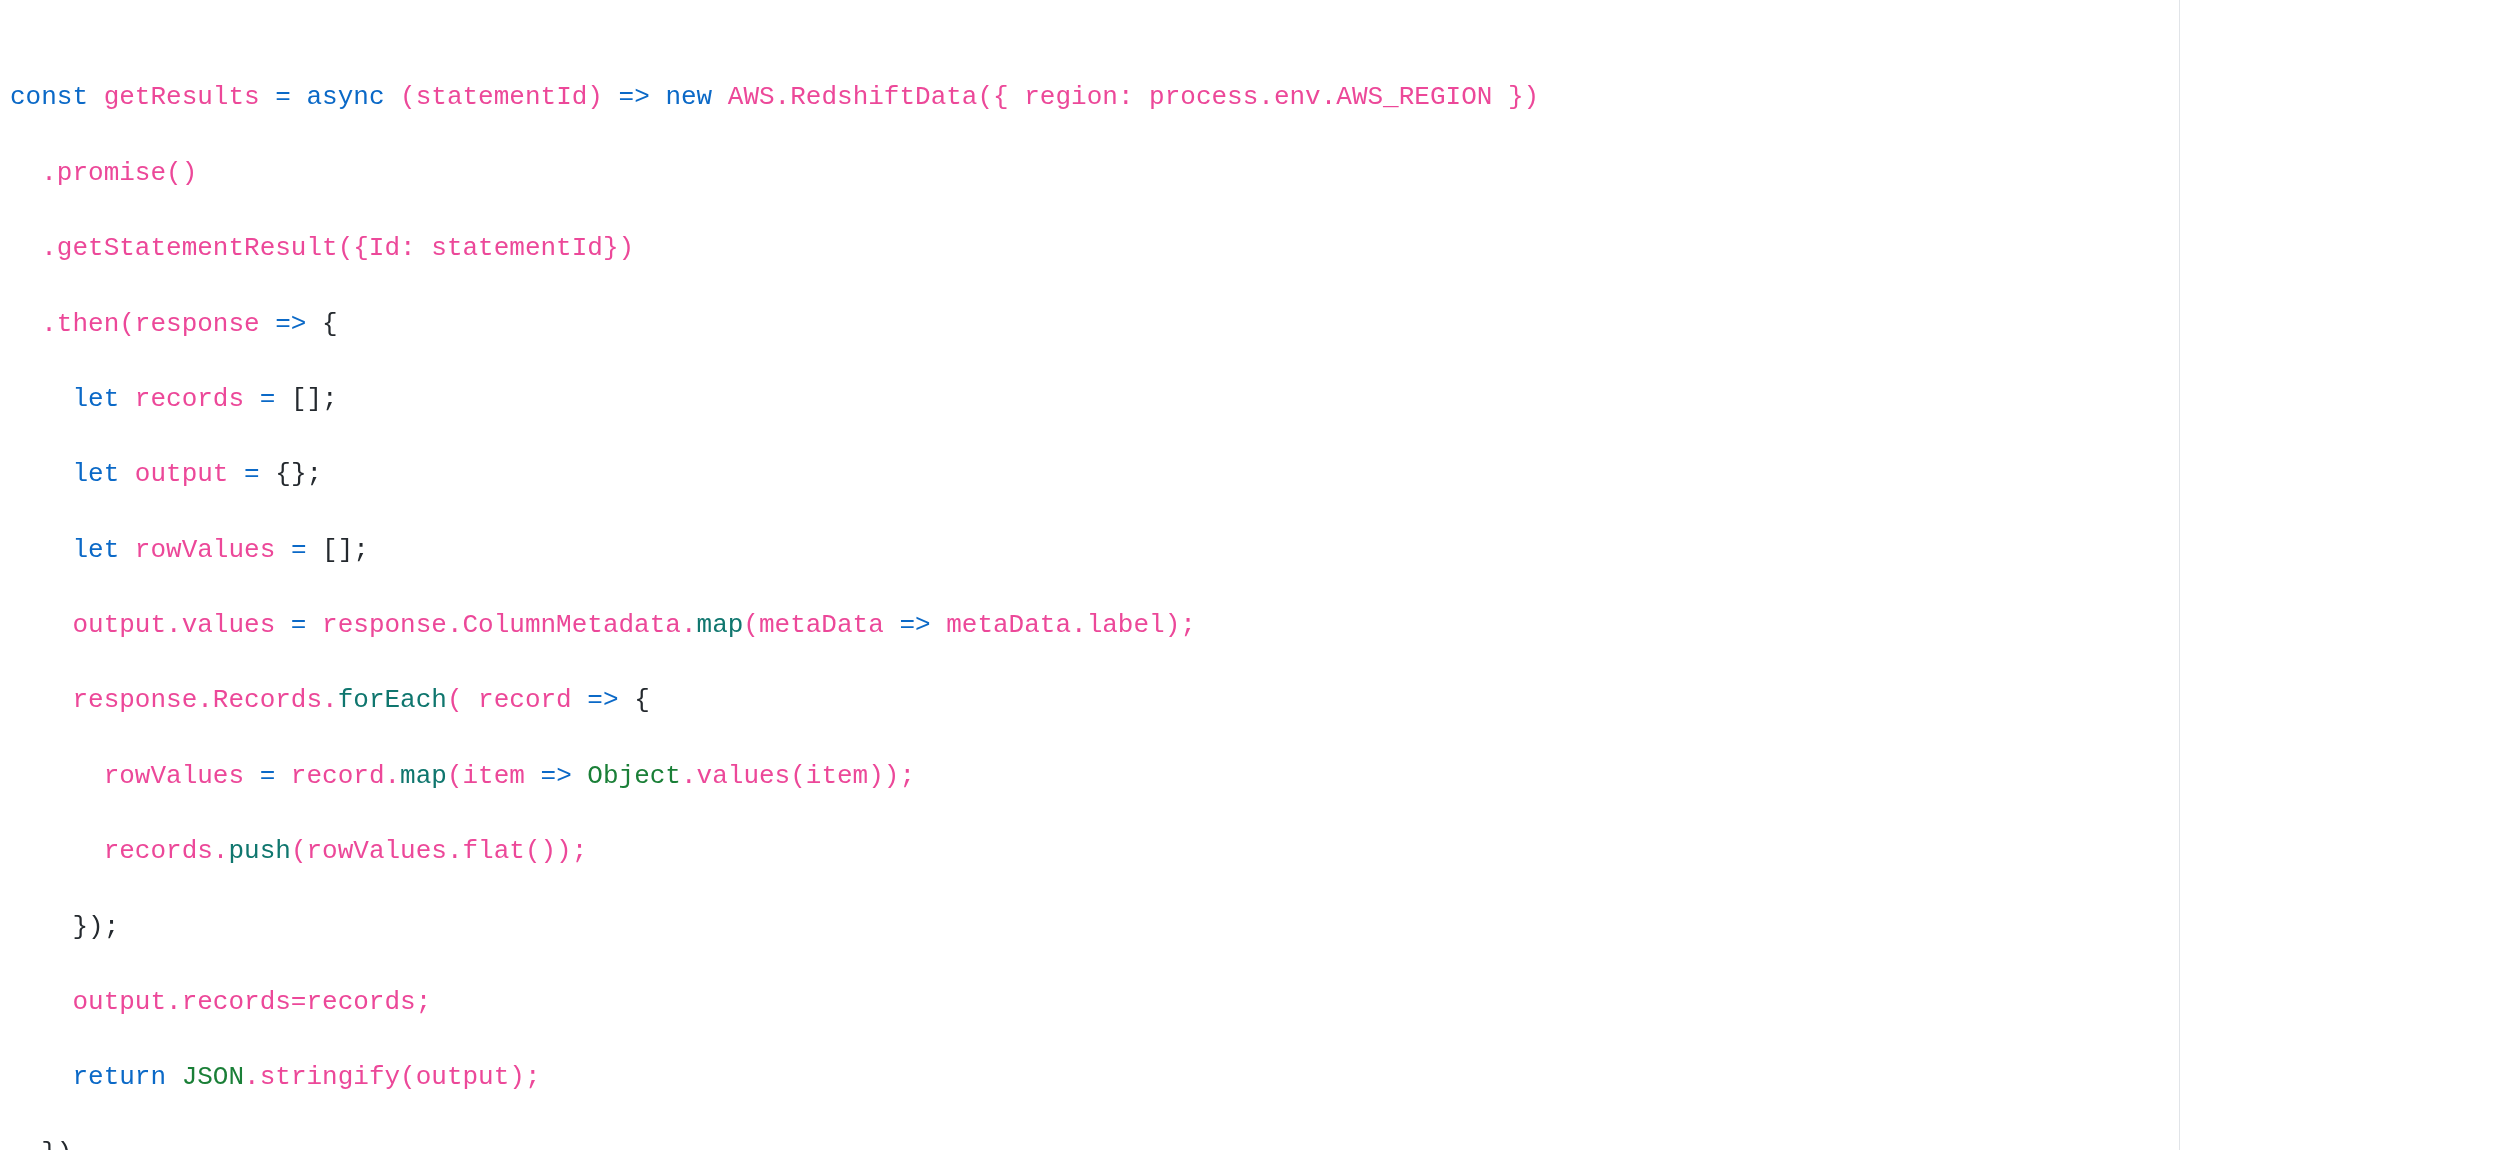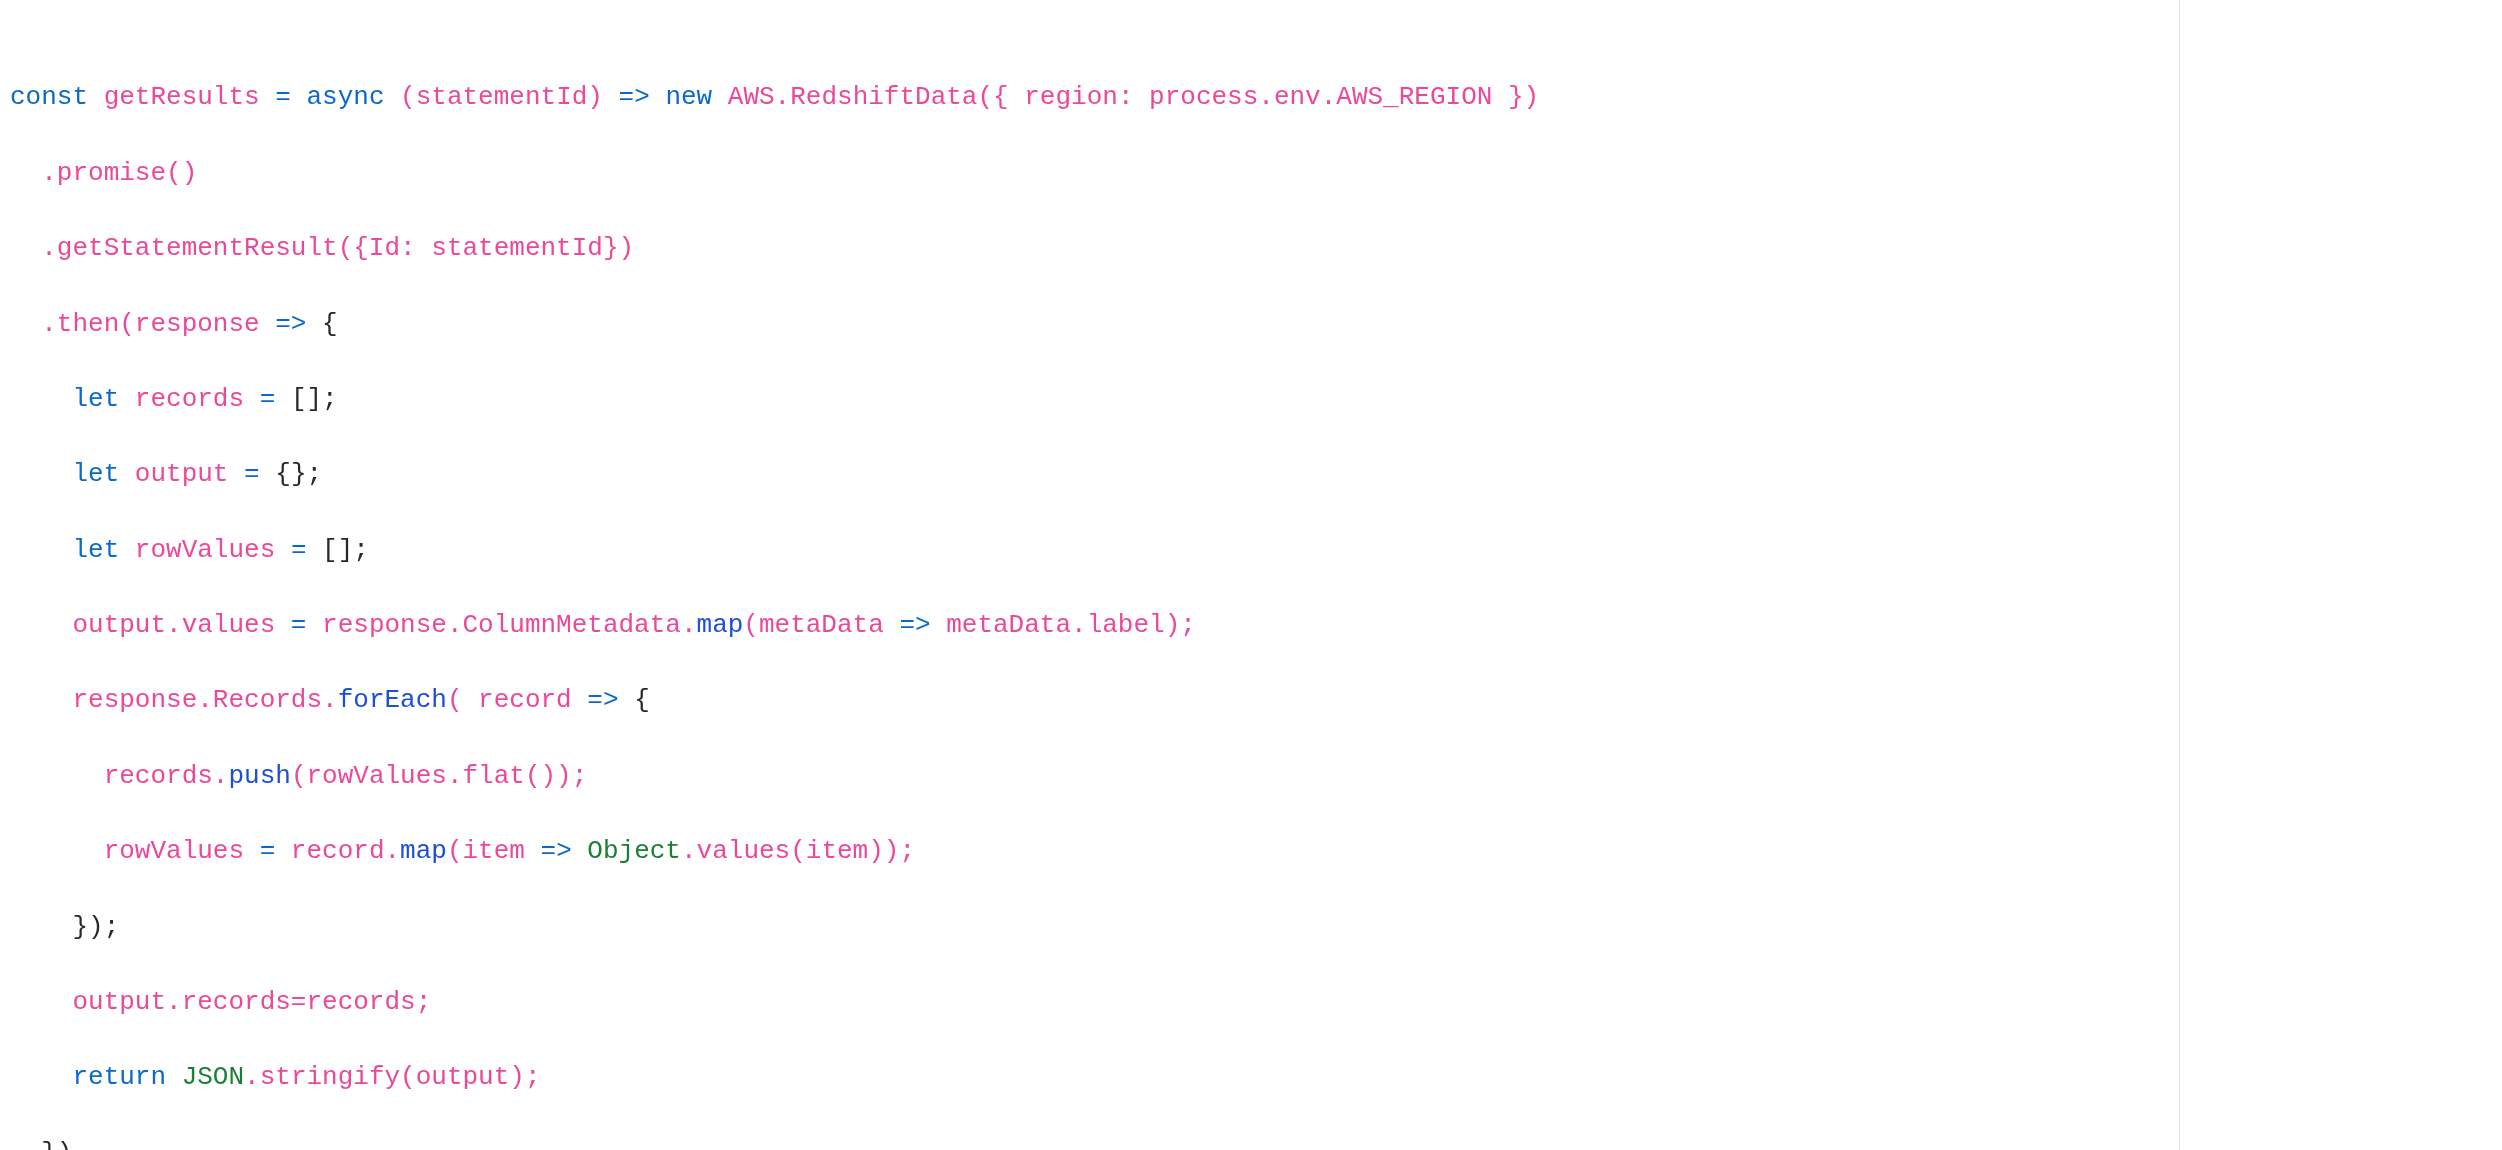--- a/index.html
+++ b/index.html
@@ -21,40 +21,40 @@
     box-sizing: border-box;
   }
   .line {
     display: block;
     min-height: 1.45em;
   }
   
   .kw   { color: #0b69c7; }           
   .op   { color: #0b69c7; }           
   .id   { color: #ec4899; }           
-  .call { color: #1d4ed8; }           
+  .call { color: #0f766e; }           
   .type { color: #1a7f37; }           
   .plain{ color: #24292e; }
 </style>
 </head>
 <body>
 
 <div class="editor">
 
 <span class="line"><span class="kw">const</span><span class="plain"> </span><span class="id">getResults</span><span class="plain"> </span><span class="op">=</span><span class="plain"> </span><span class="kw">async</span><span class="plain"> </span><span class="id">(statementId)</span><span class="plain"> </span><span class="op">=&gt;</span><span class="plain"> </span><span class="kw">new</span><span class="plain"> </span><span class="id">AWS.RedshiftData({ region: process.env.AWS_REGION })</span></span>
 <span class="line"><span>  </span><span class="id">.promise()</span></span>
 <span class="line"><span>  </span><span class="id">.getStatementResult({Id: statementId})</span></span>
 <span class="line"><span>  </span><span class="id">.then(response </span><span class="op">=&gt;</span><span class="plain"> {</span></span>
 <span class="line"><span>    </span><span class="kw">let</span><span class="id"> records </span><span class="op">=</span><span class="plain"> [];</span></span>
 <span class="line"><span>    </span><span class="kw">let</span><span class="id"> output </span><span class="op">=</span><span class="plain"> {};</span></span>
 <span class="line"><span>    </span><span class="kw">let</span><span class="id"> rowValues </span><span class="op">=</span><span class="plain"> [];</span></span>
 <span class="line"><span>    </span><span class="id">output.values </span><span class="op">=</span><span class="id"> response.ColumnMetadata.</span><span class="call">map</span><span class="id">(metaData </span><span class="op">=&gt;</span><span class="id"> metaData.label);</span></span>
 <span class="line"><span>    </span><span class="id">response.Records.</span><span class="call">forEach</span><span class="id">( record </span><span class="op">=&gt;</span><span class="plain"> {</span></span>
+<span class="line"><span>      </span><span class="id">rowValues </span><span class="op">=</span><span class="id"> record.</span><span class="call">map</span><span class="id">(item </span><span class="op">=&gt;</span><span class="plain"> </span><span class="type">Object</span><span class="id">.values(item));</span></span>
 <span class="line"><span>      </span><span class="id">records.</span><span class="call">push</span><span class="id">(rowValues.flat());</span></span>
-<span class="line"><span>      </span><span class="id">rowValues </span><span class="op">=</span><span class="id"> record.</span><span class="call">map</span><span class="id">(item </span><span class="op">=&gt;</span><span class="plain"> </span><span class="type">Object</span><span class="id">.values(item));</span></span>
 <span class="line"><span>    </span><span class="plain">});</span></span>
 <span class="line"><span>    </span><span class="id">output.records=records;</span></span>
 <span class="line"><span>    </span><span class="kw">return</span><span class="plain"> </span><span class="type">JSON</span><span class="id">.stringify(output);</span></span>
 <span class="line"><span>  </span><span class="plain">})</span></span>
 
 
 
 
 
 

